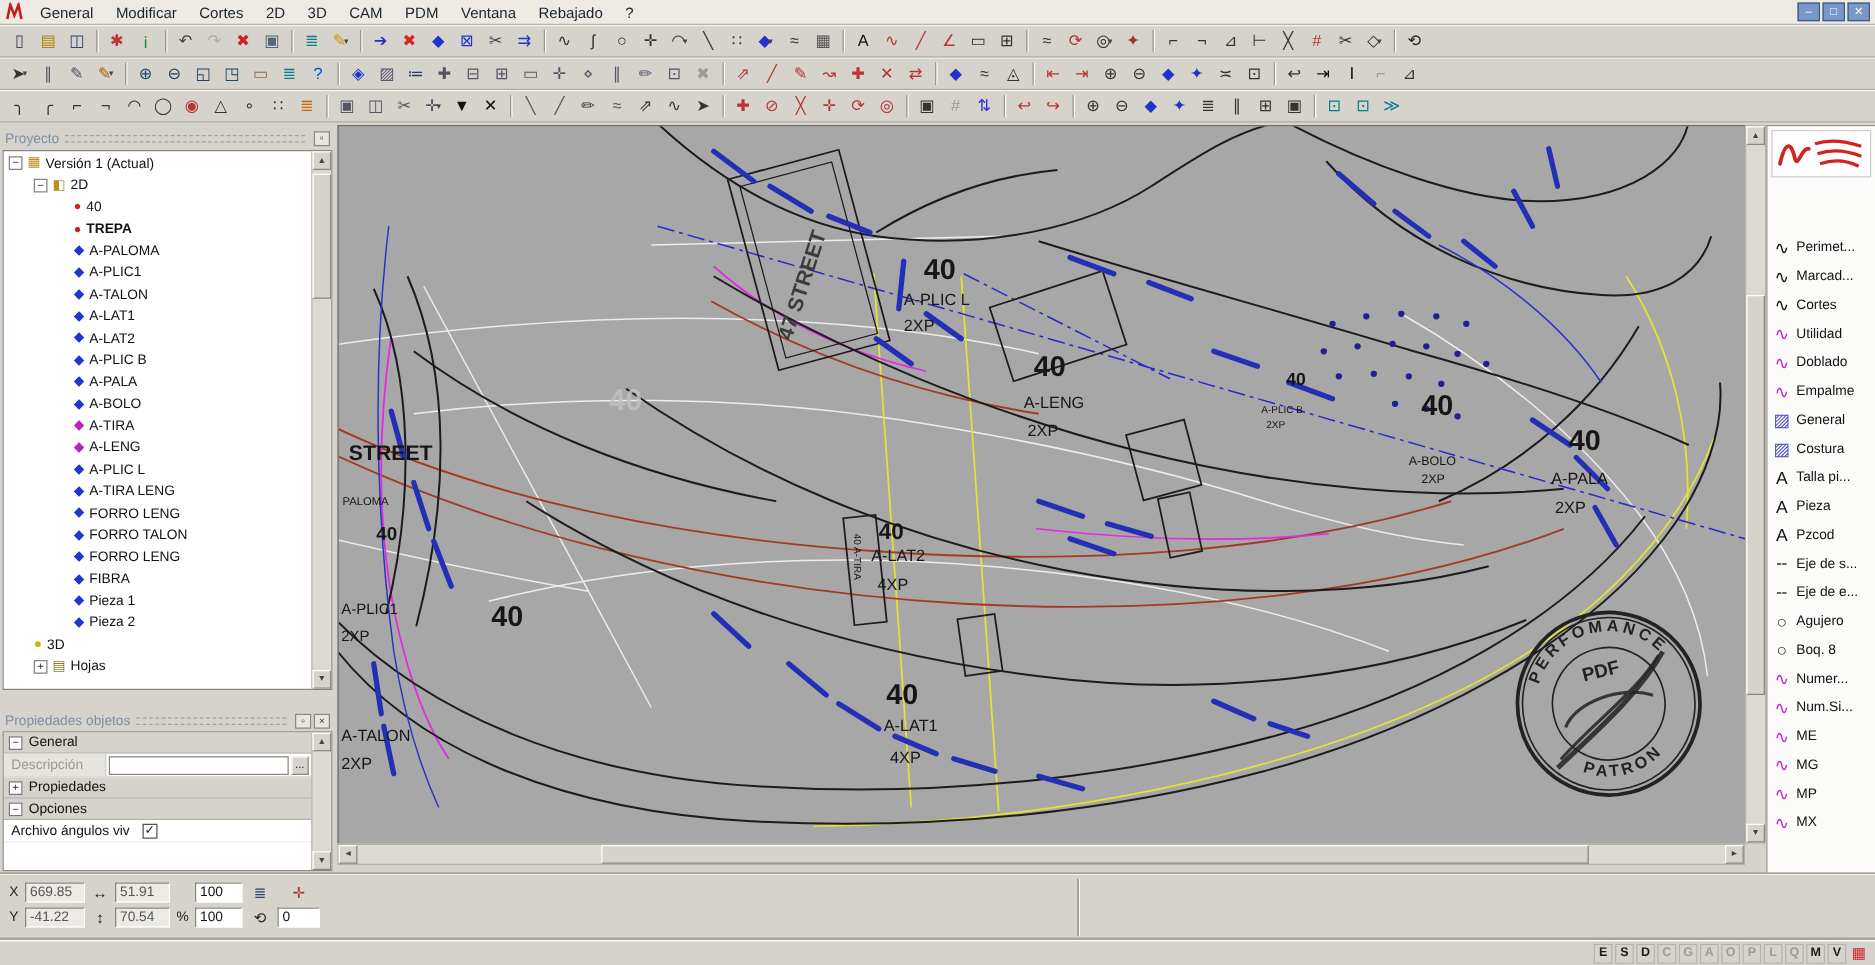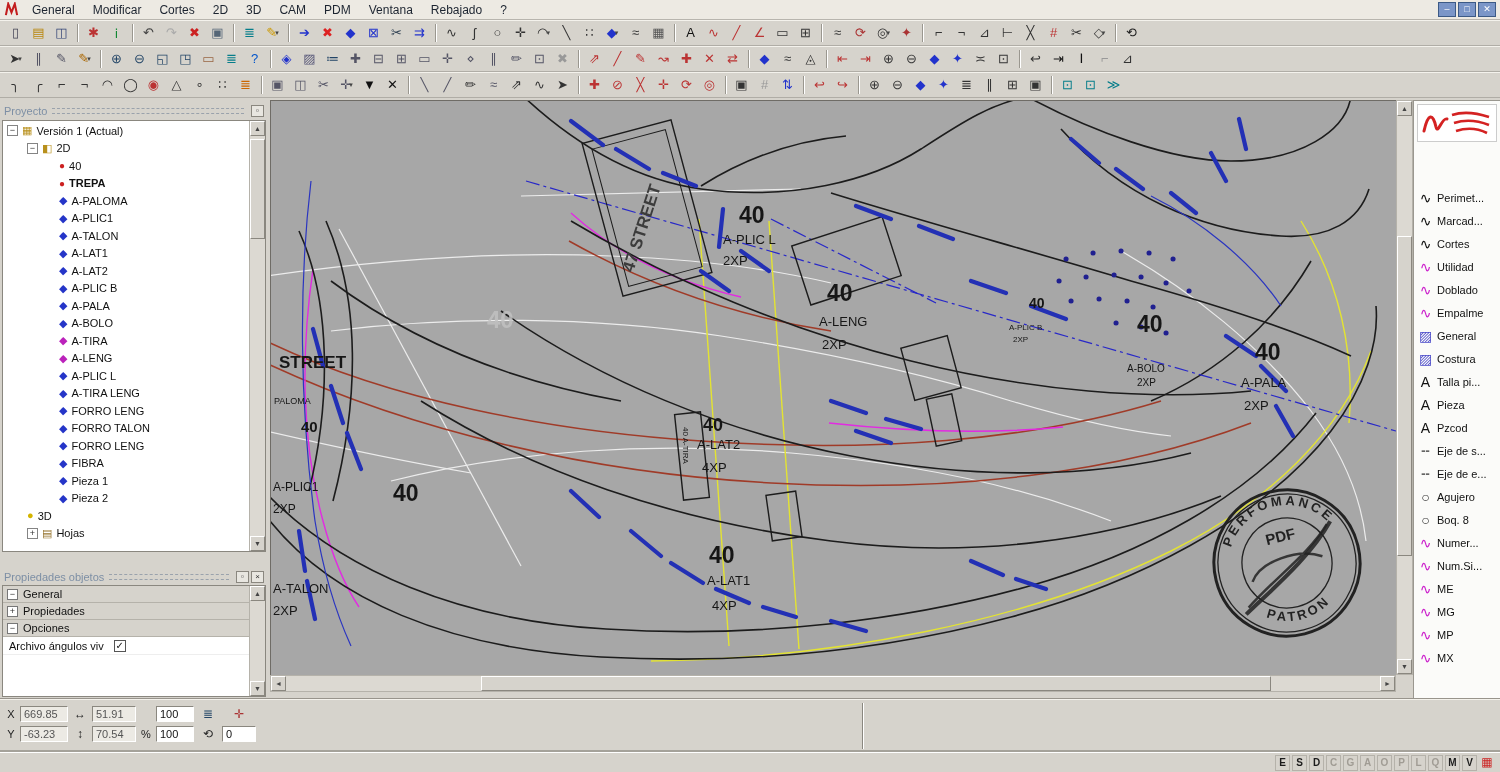--- a/index.html
+++ b/index.html
@@ -410,20 +410,25 @@
     <span class="ph-title">Propiedades objetos</span>
     <span class="ph-fill"></span>
     <span class="ph-btn">▫</span>
     <span class="ph-btn">×</span>
   </div>
   <div class="props-box">
     <div class="props-rows">
         <div class="prop-section">
           <span class="pm-box">−</span>
           <span class="prop-label">General</span>
+        </div>
+        <div class="prop-field">
+          <span class="field-label">Descripción</span>
+          <input class="field-input" style="">
+          <span class="field-btn">...</span>
         </div>
         <div class="prop-section">
           <span class="pm-box">+</span>
           <span class="prop-label">Propiedades</span>
         </div>
         <div class="prop-section">
           <span class="pm-box">−</span>
           <span class="prop-label">Opciones</span>
         </div>
         <div class="prop-check">
@@ -680,21 +685,21 @@
     <div class="c-lab">X</div>
     <div class="c-box">669.85</div>
     <div class="c-ico">↔</div>
     <div class="c-box">51.91</div>
     <div class="c-lab"></div>
     <div class="c-box c-white">100</div>
     <div class="c-ico" style="color:#246">≣</div>
     <div class="c-ico" style="color:#a33">✛</div>
 
     <div class="c-lab">Y</div>
-    <div class="c-box">-63.23</div>
+    <div class="c-box">-41.22</div>
     <div class="c-ico">↕</div>
     <div class="c-box">70.54</div>
     <div class="c-lab">%</div>
     <div class="c-box c-white">100</div>
     <div class="c-ico">⟲</div>
     <div class="c-box c-white">0</div>
   </div>
   <div class="status-divider"></div>
 </div>
 

